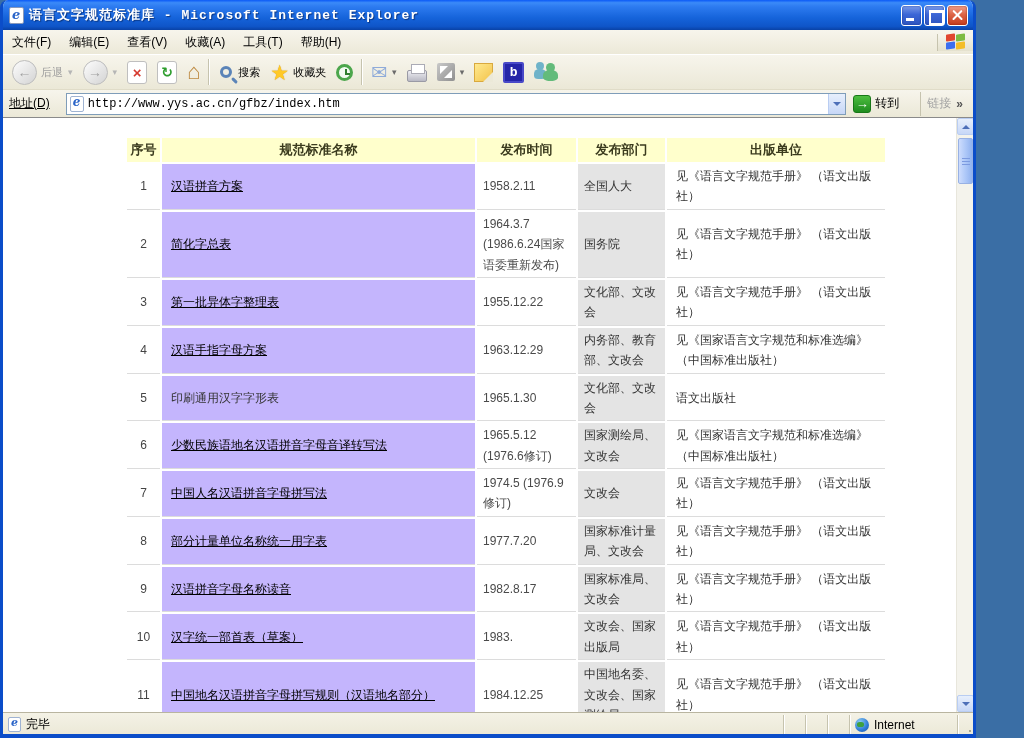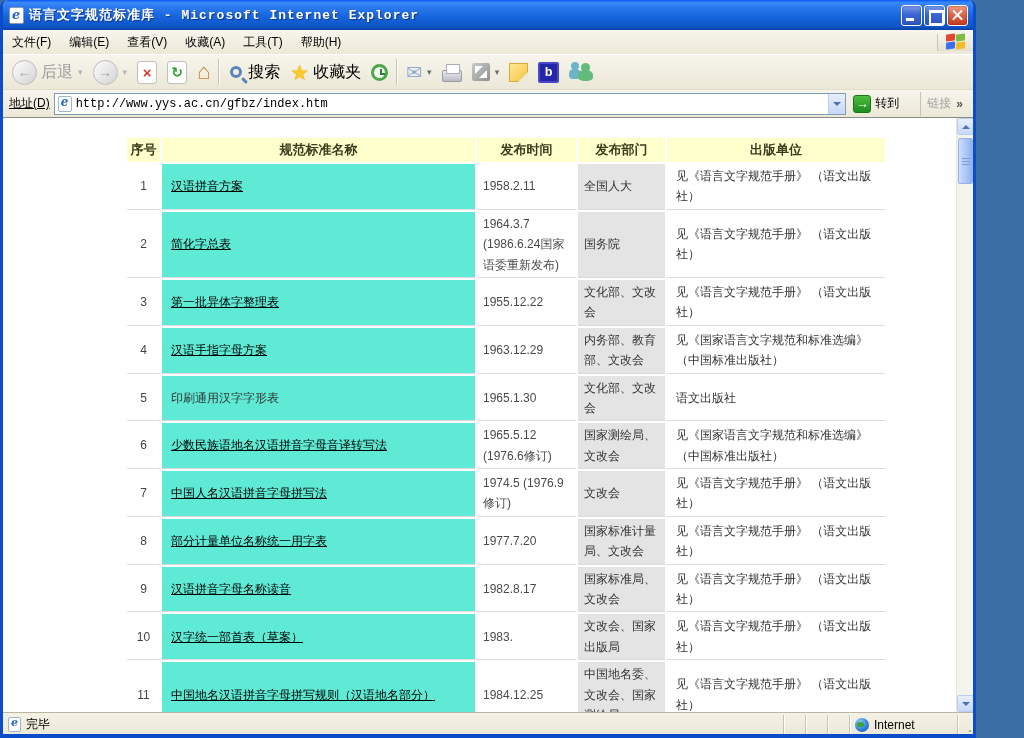--- a/index.html
+++ b/index.html
@@ -43,21 +43,21 @@
   .winflag .r{ left:0; top:0;  background:#E1462F; transform:skewY(-7deg);}
   .winflag .g{ left:10px; top:0; background:#7DBB42; transform:skewY(-7deg);}
   .winflag .b{ left:0; top:8.5px; background:#3B6EF0; transform:skewY(-7deg);}
   .winflag .y{ left:10px; top:8.5px; background:#F4BD27; transform:skewY(-7deg);}
 
   
   .toolbar{ height:35px; flex:0 0 35px; display:flex; align-items:center; padding:0 4px;
     background:linear-gradient(#F7F5EC,#EBE8D7); border-bottom:1px solid #E0DCC8;}
   .tb-btn{ display:flex; align-items:center; gap:4px; padding:0 5px; height:30px; border-radius:3px;}
   .tb-sep{ width:2px; height:26px; margin:0 3px; border-left:1px solid #C6C3AE; border-right:1px solid #fff;}
-  .tb-label{ font-size:16px; color:#000;}
+  .tb-label{ font-size:11px; color:#000;}
   .tb-label.disabled{ color:#9E9E9E;}
   .dd{ font-size:9px; color:#6b6b6b; margin-left:1px;}
   .dd.disabled{ color:#b5b5b5;}
   .nav-circle{ width:25px; height:25px; border-radius:50%; display:flex; align-items:center; justify-content:center;
     font-size:14px; font-weight:bold;}
   .nav-circle.disabled{ border:1px solid #BDBDBD; background:linear-gradient(135deg,#FDFDFD,#D3D3D3); color:#A2A2A2;}
   .icon-doc{ width:20px; height:23px; background:#fff; border:1px solid #BFBFBF; border-radius:3px;
     display:flex; align-items:center; justify-content:center; font-weight:bold;}
   .stop-x{ color:#D63A2F; font-size:15px; font-weight:bold; line-height:1;}
   .refresh-a{ color:#2E9E2E; font-size:14px; font-weight:bold; line-height:1;}
@@ -84,21 +84,21 @@
   .msn{ position:relative; width:26px; height:20px;}
   .msn i{ position:absolute; border-radius:45% 45% 35% 35%;}
   .msn .p1h{ left:2px; top:0; width:8px; height:8px; border-radius:50%; background:#6FB3C9;}
   .msn .p1b{ left:0; top:7px; width:12px; height:10px; background:#6FB3C9;}
   .msn .p2h{ left:12px; top:1px; width:9px; height:9px; border-radius:50%; background:#63BB7B;}
   .msn .p2b{ left:9px; top:8px; width:15px; height:11px; background:#63BB7B;}
 
   
   .addressbar{ height:28px; flex:0 0 28px; display:flex; align-items:center; padding:0 4px 0 6px;
     background:linear-gradient(#F7F5EC,#EBE8D7); border-bottom:1px solid #8A8A8A;}
-  .addr-label{ color:#000; margin-right:4px;text-decoration:underline;}
+  .addr-label{ color:#000; margin-right:16px;text-decoration:underline;}
   .addr-combo{ flex:1; height:22px; background:#fff; border:1px solid #7F9DB9; display:flex; align-items:center; padding-left:3px;}
   .addr-ie{ width:14px; height:16px; background:#fff; border:1px solid #9fb3d2; border-radius:2px; position:relative; margin-right:4px;}
   .addr-ie::after{ content:"e"; position:absolute; left:2px; top:-2px; color:#2A64C8; font:italic bold 12px "DejaVu Serif",serif;}
   .addr-url{ font:12px "Liberation Mono","DejaVu Sans Mono",monospace; color:#000; flex:1; border:0; outline:0; background:transparent;}
   .addr-drop{ width:17px; height:20px; background:linear-gradient(#E7EFFC,#C7D7F7); border-left:1px solid #B9CDF2;
     display:flex; align-items:center; justify-content:center;}
   .addr-drop::after{ content:""; border:4px solid transparent; border-top-color:#4D6FB8; margin-top:4px;}
   .go-btn{ display:flex; align-items:center; gap:4px; padding:0 7px; height:24px;}
   .go-ico{ width:18px; height:18px; border-radius:3px; background:linear-gradient(#4DBE3F,#1F8C1F); border:1px solid #187818;
     color:#fff; font-weight:bold; display:flex; align-items:center; justify-content:center; font-size:13px;}
@@ -107,21 +107,21 @@
   .links-chev{ color:#555; font-weight:bold;}
 
   
   .content{ flex:1 1 auto; background:#fff; position:relative; overflow:hidden;}
   .page{ position:absolute; inset:0 17px 0 0; overflow:hidden;}
   table.standards{ border-collapse:separate; border-spacing:2px; table-layout:fixed; width:750px;
     margin:18px 0 0 122px; background:#fff;}
   th{ background:#FFFFCC; color:#3b3b1e; font-weight:bold; font-size:13px; height:24px; text-align:center;}
   td{ font-size:12px; color:#333; vertical-align:middle; line-height:1.7; border-bottom:1px solid #DCDCDC; padding:2px 6px;}
   td.col-no{ text-align:center; background:#fff; color:#444;}
-  td.col-name{ background:#5eead4; padding-left:9px;}
+  td.col-name{ background:#c4b5fd; padding-left:9px;}
   td.col-name a{ color:#000; text-decoration:underline;}
   td.col-date{ background:#fff; color:#4a4a4a;}
   td.col-dept{ background:#E4E4E4;}
   td.col-pub{ background:#fff; padding-left:9px;}
 
   
   .scroll{ position:absolute; top:0; right:0; width:17px; bottom:0; background:#F4F3EC; border-left:1px solid #E8E6DC;}
   .sb-btn{ position:absolute; left:0; width:17px; height:17px; background:linear-gradient(#E7EFFC,#C7D7F7);
     border:1px solid #B9CDF2; border-radius:2px; display:flex; align-items:center; justify-content:center;}
   .sb-btn.up{ top:0;} .sb-btn.down{ bottom:0;}

